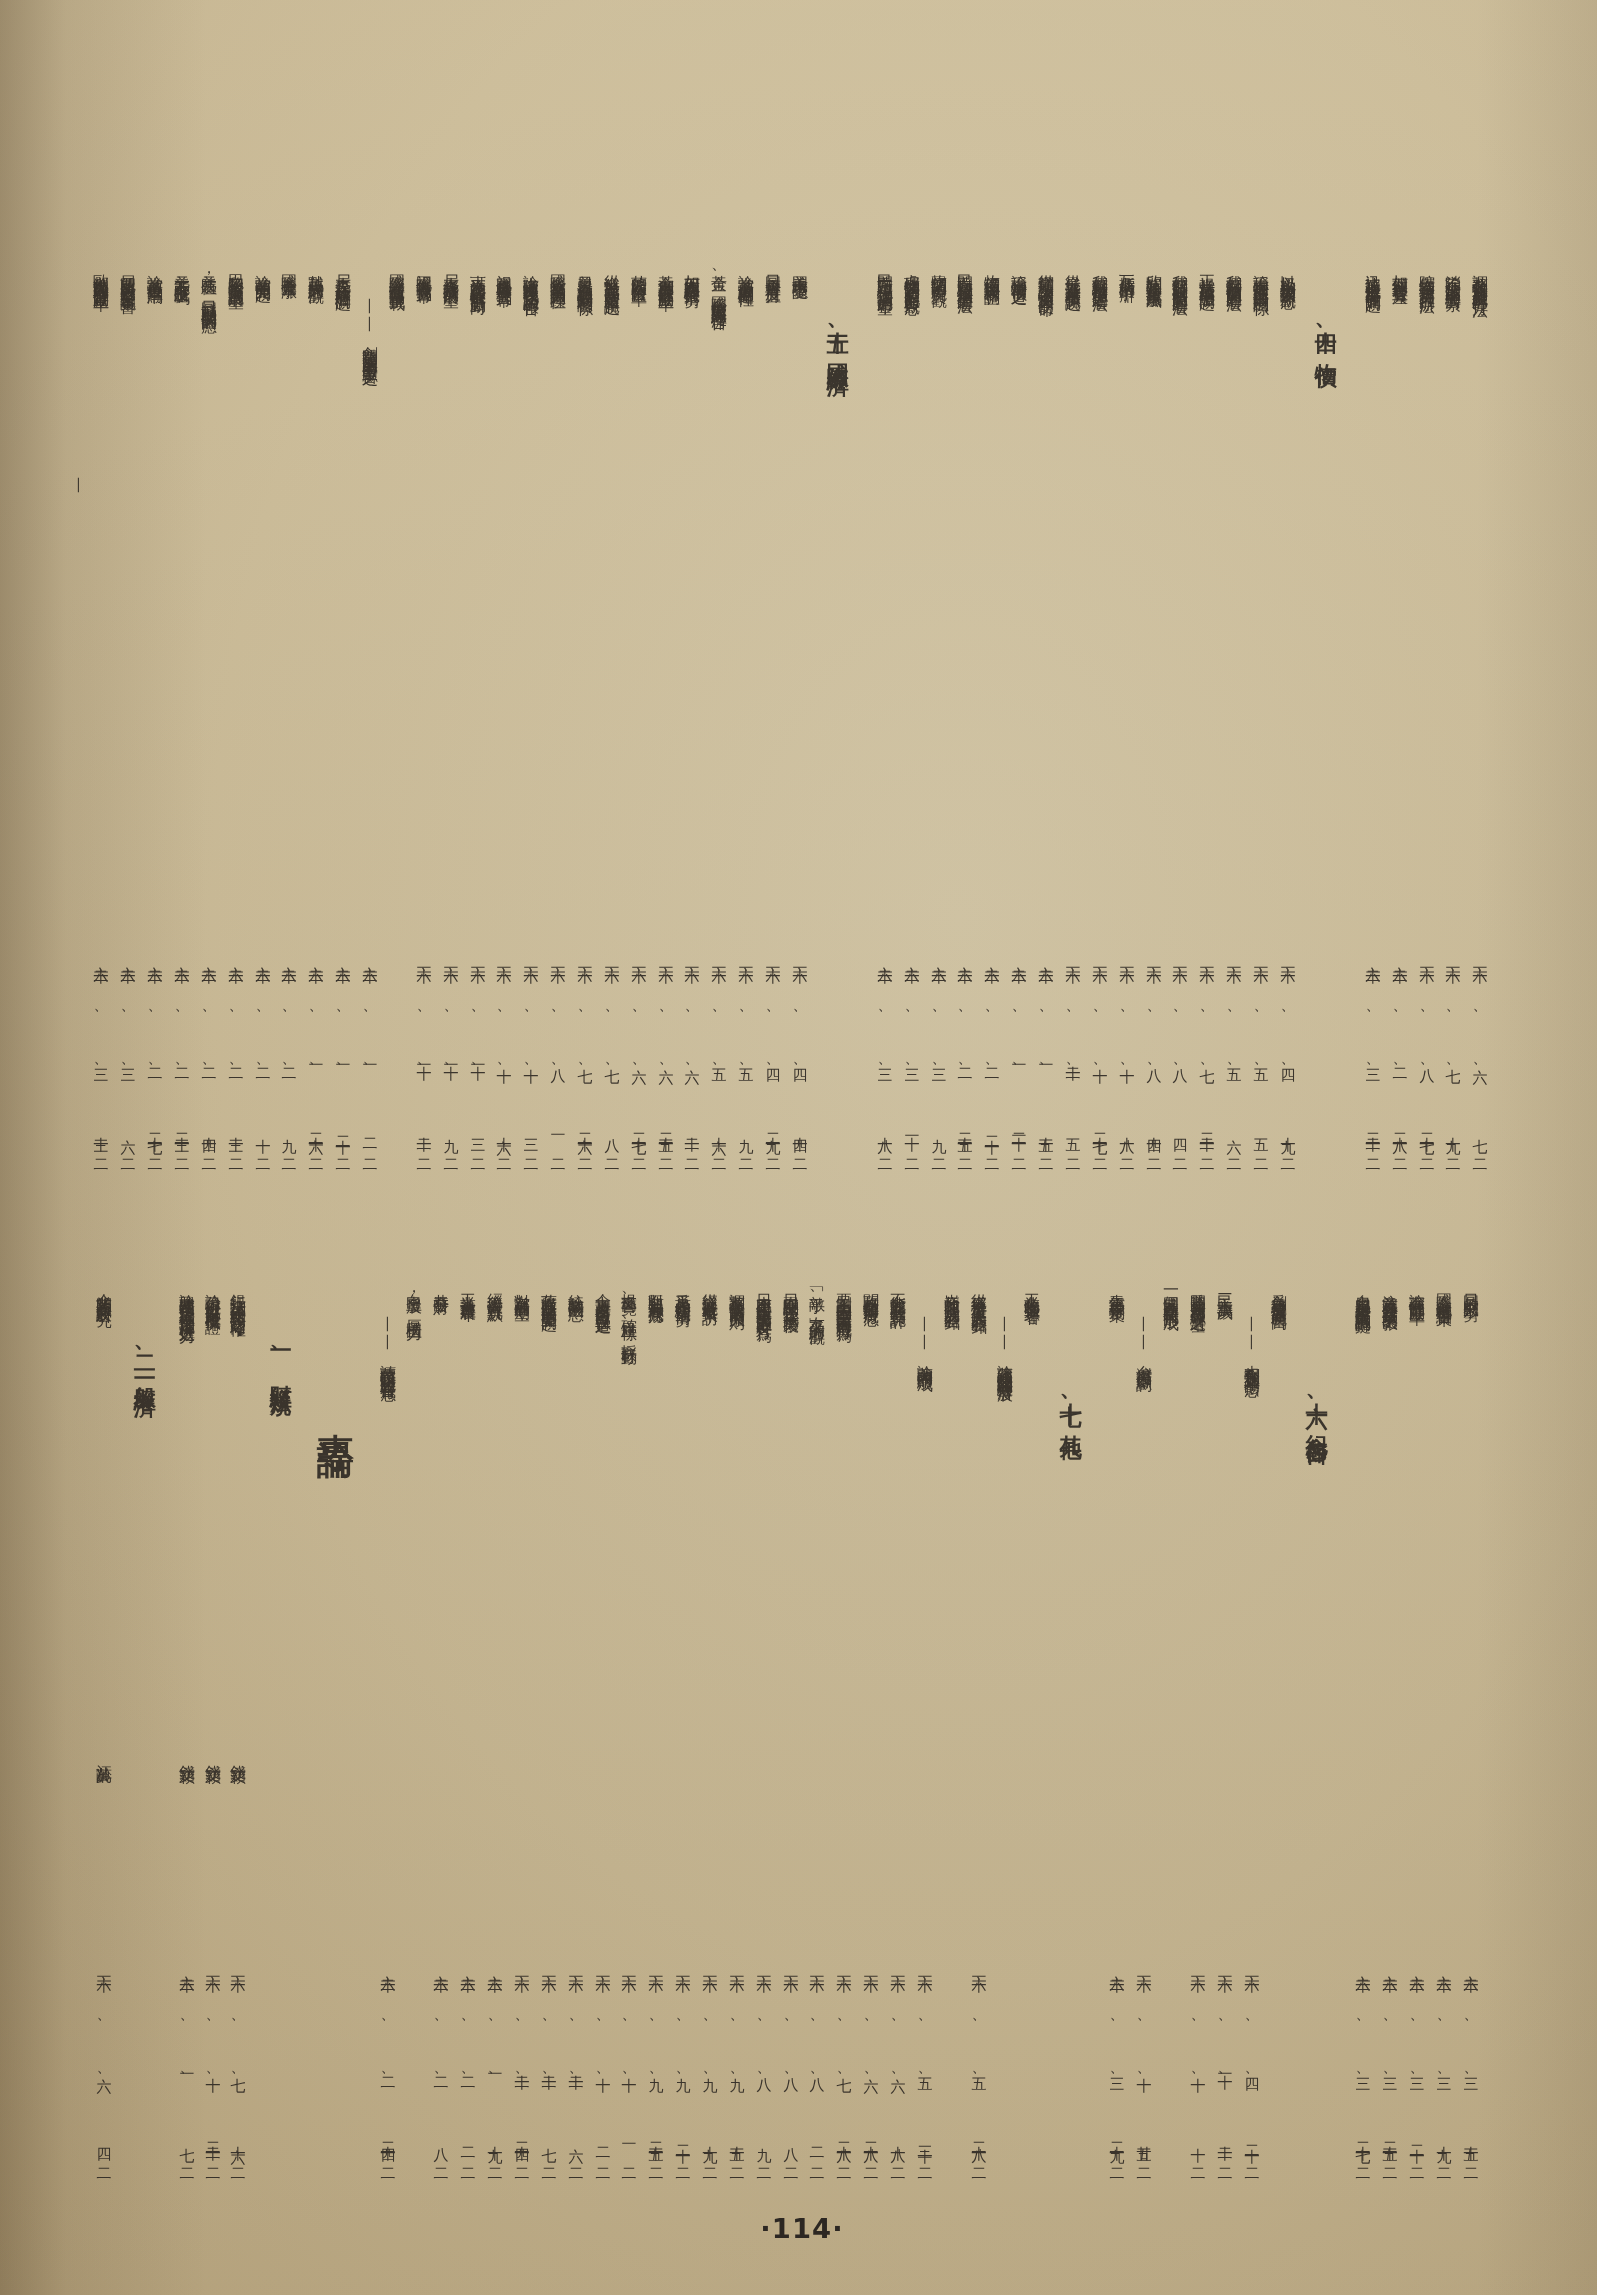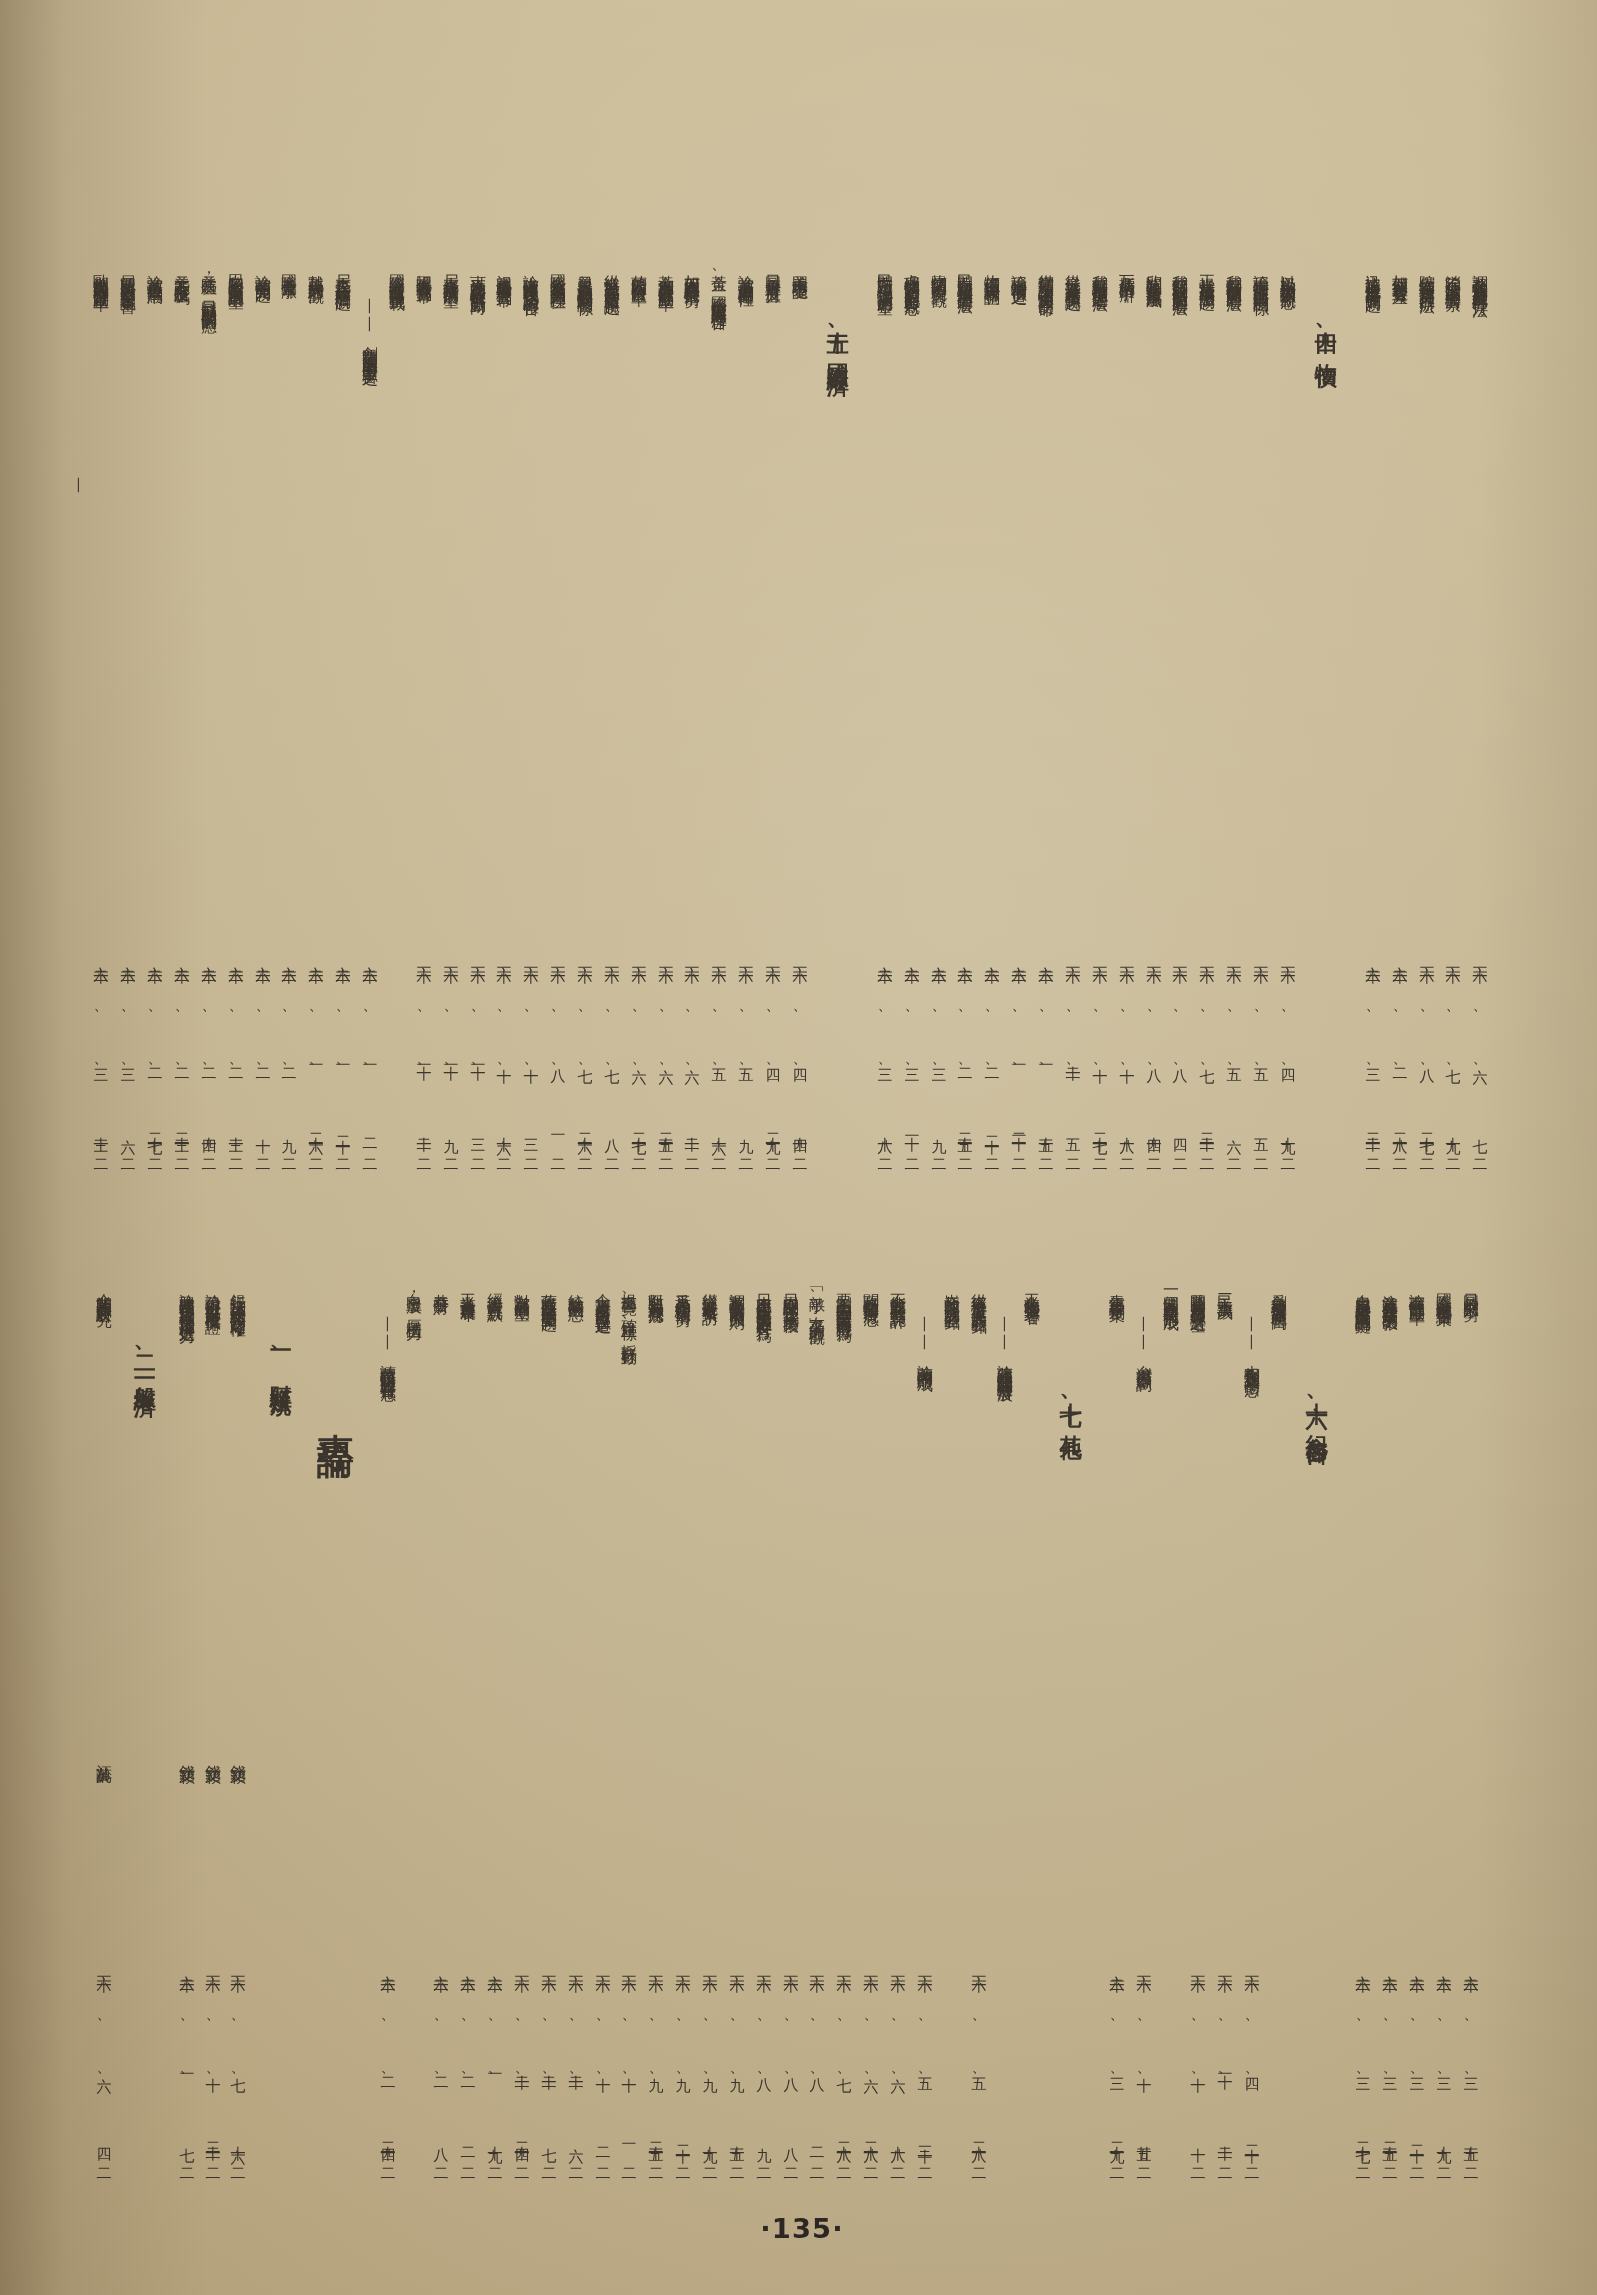--- a/index.html
+++ b/index.html
@@ -687,15 +687,15 @@
           <div class="dp p1">二</div>
         </div></div><div class="col hs" style="left: 145px; top: 1339px;">二、一般經濟</div><div class="entry"><div class="col t" style="left: 104px; top: 1281px;">企業問題的探討及研究</div><div class="col au" style="left: 104px; top: 1752px;">江萬齡</div><div class="date" style="left: 104px; top: 1963px;">
           <div class="dp y3">六十一</div>
           <div class="dp s1">、</div>
           <div class="dp m2">六</div>
           <div class="dp s1">、</div>
           <div class="dp d3">四</div>
           <div class="dp b1"></div>
           <div class="dp p1">二</div>
         </div></div></div>
-  <div id="pageno">·135·</div>
+  <div id="pageno">·114·</div>
 </div>
 
 
 </body></html>

